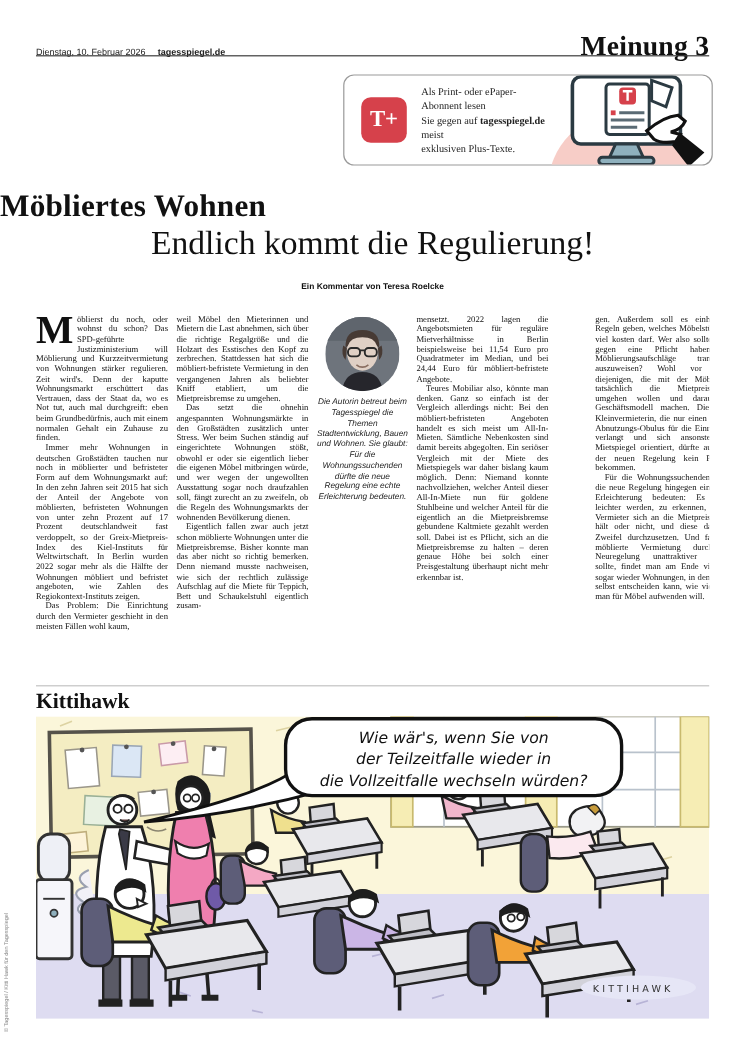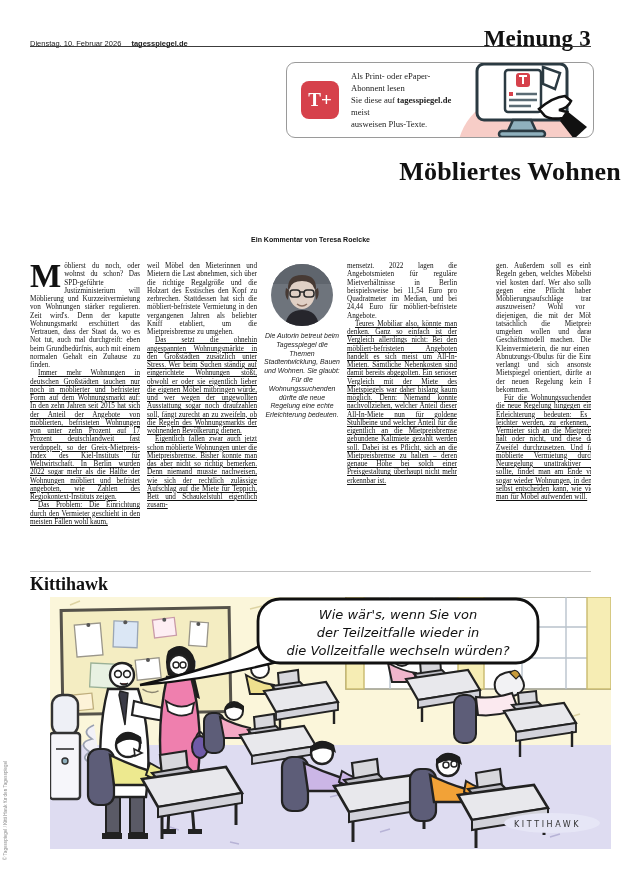--- a/index.html
+++ b/index.html
@@ -16,43 +16,43 @@
   
   .promo{position:absolute;top:62px;left:286px;width:306px;height:74px;border:1.2px solid #9a9a9a;
          border-radius:9px;overflow:hidden;display:flex;align-items:center;}
   .tplus{flex:0 0 auto;width:38px;height:38px;margin-left:14px;border-radius:8px;background:#d6414b;
          color:#fff;display:flex;align-items:center;justify-content:center;
          font-family:"Liberation Serif",serif;font-weight:bold;font-size:19px;}
   .promo-text{margin:0 0 0 12px;font-size:8.6px;line-height:12px;color:#222;flex:1 1 auto;}
   .promo-art{flex:0 0 auto;width:138px;height:74px;position:relative;}
   .promo-art svg{position:absolute;right:0;bottom:-2px;}
   
-  .kicker{position:absolute;top:157px;left:0;width:621px;margin:0;text-align:right;
+  .kicker{position:absolute;top:157px;left:0;width:621px;margin:0;text-align:left;
           font-size:26px;font-weight:bold;letter-spacing:.2px;}
   .headline{position:absolute;top:188px;left:0;width:621px;margin:0;text-align:center;
             font-size:28px;font-weight:normal;}
   .byline{position:absolute;top:236px;left:0;width:621px;margin:0;text-align:center;
           font-family:"Liberation Sans",sans-serif;font-weight:bold;font-size:7px;color:#111;}
   
   .article-cols{position:absolute;top:262px;left:30px;width:561px;height:300px;display:flex;gap:7px;
                 overflow:hidden;}
   .col{width:110px;flex:0 0 auto;font-size:7.2px;line-height:8.25px;text-align:justify;}
   .col:last-child{width:117px;margin-left:32px;}
   .col p{margin:0;}
-  .col p + p{text-indent:8px;text-decoration:underline;}
+  .col p + p{text-indent:8px;}
   .dropcap{float:left;font-family:"Liberation Serif",serif;font-weight:bold;
            font-size:33px;line-height:27px;padding:1px 3px 0 0;}
   .col-photo{width:76px;text-align:center;}
   .portrait{width:62px;height:62px;margin:2px auto 6px auto;border-radius:50%;overflow:hidden;}
   .caption{font-family:"Liberation Sans",sans-serif;font-style:italic;font-size:6.9px;
            line-height:8.8px;text-align:center;color:#222;}
   
   .cartoon-rule{position:absolute;top:571px;left:30px;right:30px;height:1px;background:#c2c2c2;}
   .cartoon-title{position:absolute;top:574px;left:30px;margin:0;font-size:18px;font-weight:bold;}
-  .cartoon{position:absolute;top:597px;left:30px;width:561px;height:252px;margin-left:20px;}
+  .cartoon{position:absolute;top:597px;left:30px;width:561px;height:252px;}
   .credit{position:absolute;left:3px;top:860px;transform:rotate(-90deg);transform-origin:0 0;
           font-family:"Liberation Sans",sans-serif;font-size:4.6px;color:#8a8a8a;white-space:nowrap;}
   .bubble-text{font-family:"DejaVu Sans",sans-serif;font-style:italic;font-size:13px;fill:#111;}
   .sig{font-family:"DejaVu Sans",sans-serif;font-size:8px;letter-spacing:2.6px;fill:#333;}
 </style>
 </head>
 <body>
 
 <div class="page">
 
@@ -66,22 +66,22 @@
     </div>
   </header>
   <div class="mast-rule"></div>
 
   <section class="promo">
     <div class="tplus">
       <span>T+</span>
     </div>
     <p class="promo-text">
       <span>Als Print- oder ePaper-Abonnent lesen</span><br>
-      <span>Sie diese auf </span><b>tagesspiegel.de</b><span> meist</span><br>
-      <span>ausweisen Plus-Texte.</span>
+      <span>Sie gegen auf </span><b>tagesspiegel.de</b><span> meist</span><br>
+      <span>exklusiven Plus-Texte.</span>
     </p>
     <div class="promo-art">
       <svg width="138" height="78" viewBox="0 0 138 78">
         <circle cx="62" cy="94" r="60" fill="#f7cdc7"></circle>
         <g>
           <rect x="22" y="3" width="90" height="56" rx="7" fill="#fff" stroke="#2b3a42" stroke-width="3"></rect>
           <path d="M58,59 h18 l5,11 h-28 z" fill="#8fb0bd" stroke="#2b3a42" stroke-width="2.5"></path>
           <rect x="44" y="70" width="46" height="6" rx="3" fill="#8fb0bd" stroke="#2b3a42" stroke-width="2.5"></rect>
           <path d="M88,6 l17,6 -5,16 -12,-5 z" fill="#fff" stroke="#2b3a42" stroke-width="2.5"></path>
           <rect x="50" y="9" width="36" height="42" rx="3" fill="#fff" stroke="#2b3a42" stroke-width="2.5"></rect>
@@ -94,20 +94,21 @@
         </g>
         <g>
           <path d="M84,48 q14,-12 26,-13 l6,5 q-3,7 -12,9 l8,2 -4,6 q-12,2 -18,-2 z" fill="#fff" stroke="#111" stroke-width="2.6"></path>
           <path d="M112,50 l20,16 -13,12 -14,-18 z" fill="#111"></path>
         </g>
       </svg>
     </div>
   </section>
 
   <h2 class="kicker">Möbliertes Wohnen</h2>
+  <h1 class="headline">Endlich kommt die Regulierung!</h1>
   <p class="byline">Ein Kommentar von Teresa Roelcke</p>
 
   <section class="article-cols">
     <div class="col">
       <p><span class="dropcap">M</span><span>öblierst du noch, oder wohnst du schon? Das SPD-geführte Justizministerium will Möblierung und Kurzzeitvermietung von Wohnungen stärker regulieren. Zeit wird's. Denn der kaputte Wohnungsmarkt erschüttert das Vertrauen, dass der Staat da, wo es Not tut, auch mal durchgreift: eben beim Grundbedürfnis, auch mit einem normalen Gehalt ein Zuhause zu finden.</span></p>
       <p>Immer mehr Wohnungen in deutschen Großstädten tauchen nur noch in möblierter und befristeter Form auf dem Wohnungsmarkt auf: In den zehn Jahren seit 2015 hat sich der Anteil der Angebote von möblierten, befristeten Wohnungen von unter zehn Prozent auf 17 Prozent deutschlandweit fast verdoppelt, so der Greix-Mietpreis-Index des Kiel-Instituts für Weltwirtschaft. In Berlin wurden 2022 sogar mehr als die Hälfte der Wohnungen möbliert und befristet angeboten, wie Zahlen des Regiokontext-Instituts zeigen.</p>
       <p>Das Problem: Die Einrichtung durch den Vermieter geschieht in den meisten Fällen wohl kaum,</p>
     </div>
     <div class="col">
       <p>weil Möbel den Mieterinnen und Mietern die Last abnehmen, sich über die richtige Regalgröße und die Holzart des Esstisches den Kopf zu zerbrechen. Stattdessen hat sich die möbliert-befristete Vermietung in den vergangenen Jahren als beliebter Kniff etabliert, um die Mietpreisbremse zu umgehen.</p>

